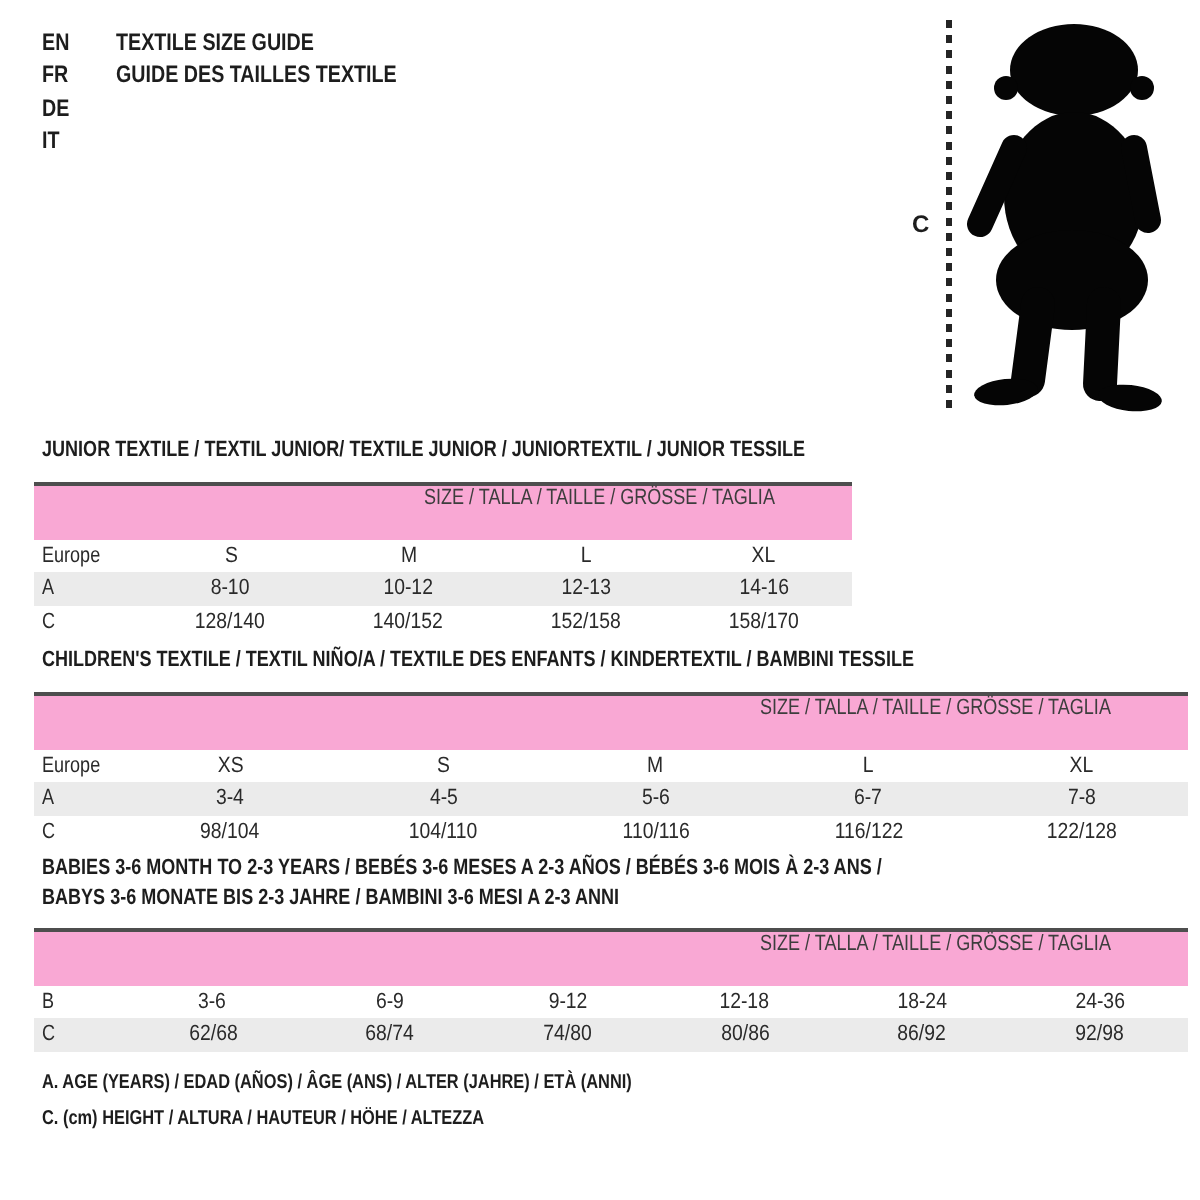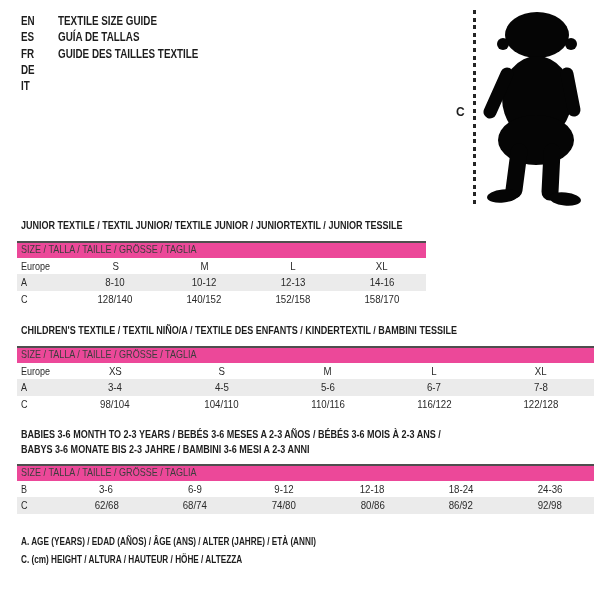--- a/index.html
+++ b/index.html
@@ -25,44 +25,40 @@
   
   .sec { position:absolute; left:17px; }
   #sec1 { top:219px; width:409px; }
   #sec2 { top:324px; width:577px; }
   #sec3 { top:428px; width:577px; }
   .s-title { position:absolute; left:4px; top:-1px; font-size:11px; font-weight:bold;
              white-space:pre-line; line-height:14.5px; width:600px; }
   .t-wrap { position:absolute; left:0; right:0; top:22px; }
   #sec3 .t-wrap { top:36px; }
 
-  .size-hdr { height:17px; background:#ec4899; border-top:2px solid #4e4e4e;
-              padding-left:4px; font-size:11px; color:#3d3d3d; line-height:13px; }
+  .size-hdr { height:29px; background:#f9a8d4; border-top:2px solid #4e4e4e;
+              padding-left:4px; font-size:11px; color:#3d3d3d; line-height:13px;text-align:right; }
   table { width:100%; border-collapse:collapse; table-layout:fixed; }
   td { height:16.3px; font-size:11px; text-align:center; padding:0; vertical-align:middle; color:#2a2a2a; }
   td.lbl { text-align:left; padding-left:4px; }
   #sec1 td.lbl { width:54px; }
   #sec2 td.lbl, #sec3 td.lbl { width:45px; }
   tr:nth-child(even) td { background:#ebebeb; }
 
   
   #notes { left:21px; top:536px; }
   .note-line { height:18px; font-size:10px; font-weight:bold; }
 </style>
 </head>
 <body>
 
 <div id="lang-list" class="abs">
   <div class="lang-row">
     <span class="lang-code"><span class="cx">EN</span></span>
     <span><span class="cx">TEXTILE SIZE GUIDE</span></span>
-  </div>
-  <div class="lang-row">
-    <span class="lang-code"><span class="cx">ES</span></span>
-    <span><span class="cx">GUÍA DE TALLAS</span></span>
   </div>
   <div class="lang-row">
     <span class="lang-code"><span class="cx">FR</span></span>
     <span><span class="cx">GUIDE DES TAILLES TEXTILE</span></span>
   </div>
   <div class="lang-row">
     <span class="lang-code"><span class="cx">DE</span></span>
   </div>
   <div class="lang-row">
     <span class="lang-code"><span class="cx">IT</span></span>

